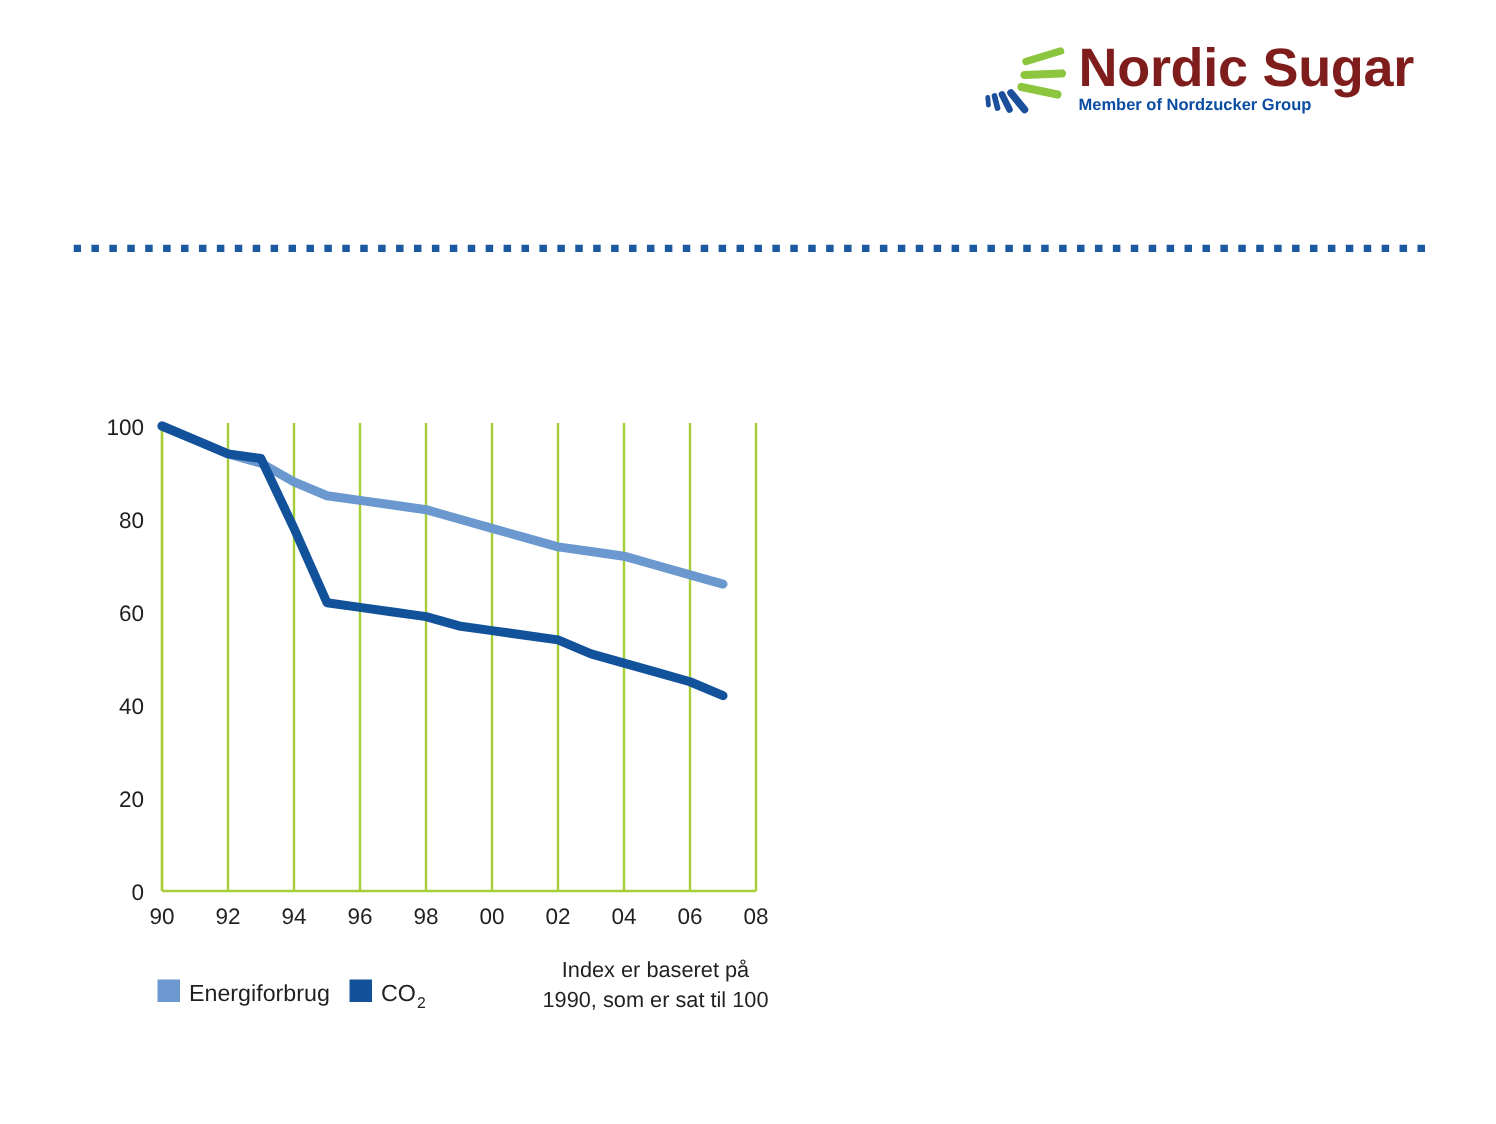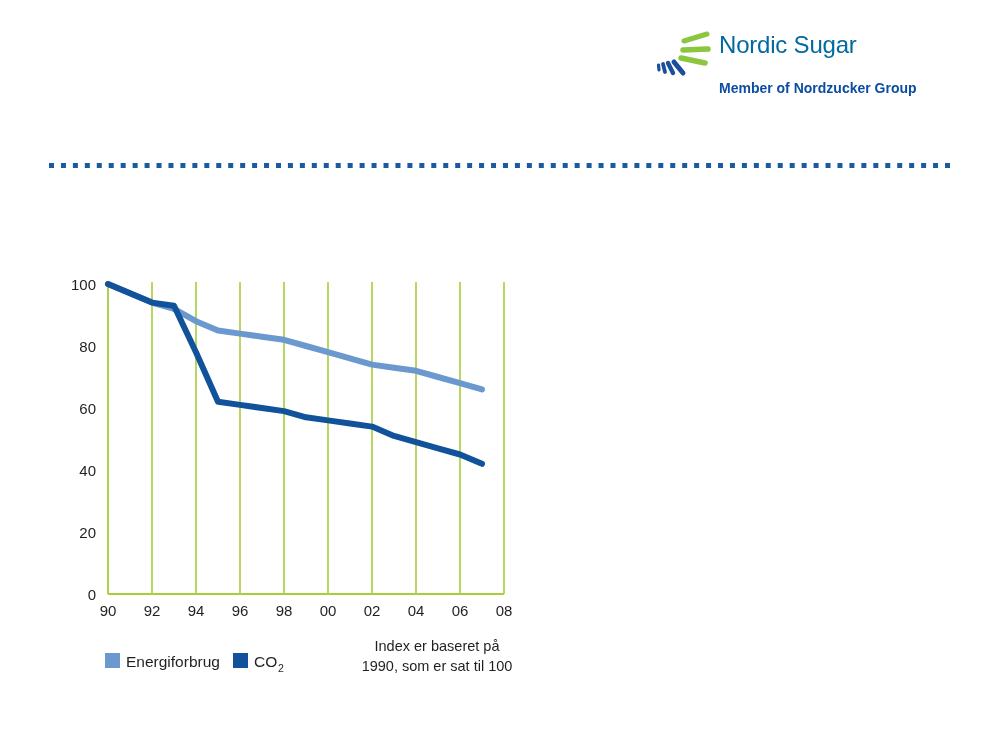--- a/index.html
+++ b/index.html
@@ -29,33 +29,33 @@
     width: 56px;
     height: 50px;
     flex: 0 0 auto;
     margin-top: 2px;
   }
   #brand-wordmark {
     margin-left: 8px;
     padding-top: 2px;
   }
   #brand-name {
-    font-size: 24px;
-    font-weight: normal;
-    color: #0369a1;
+    font-size: 36px;
+    font-weight: bold;
+    color: #7f1d1d;
     letter-spacing: -0.2px;
     line-height: 30px;
     white-space: nowrap;
   }
   #brand-tagline {
-    font-size: 14px;
+    font-size: 11px;
     font-weight: bold;
     color: #0B4DA2;
     line-height: 16px;
-    margin-top: 20px;
+    margin-top: 2px;
     white-space: nowrap;
   }
 
   
   #divider {
     position: absolute;
     left: 49px;
     top: 163px;
     width: 901px;
     height: 6px;

